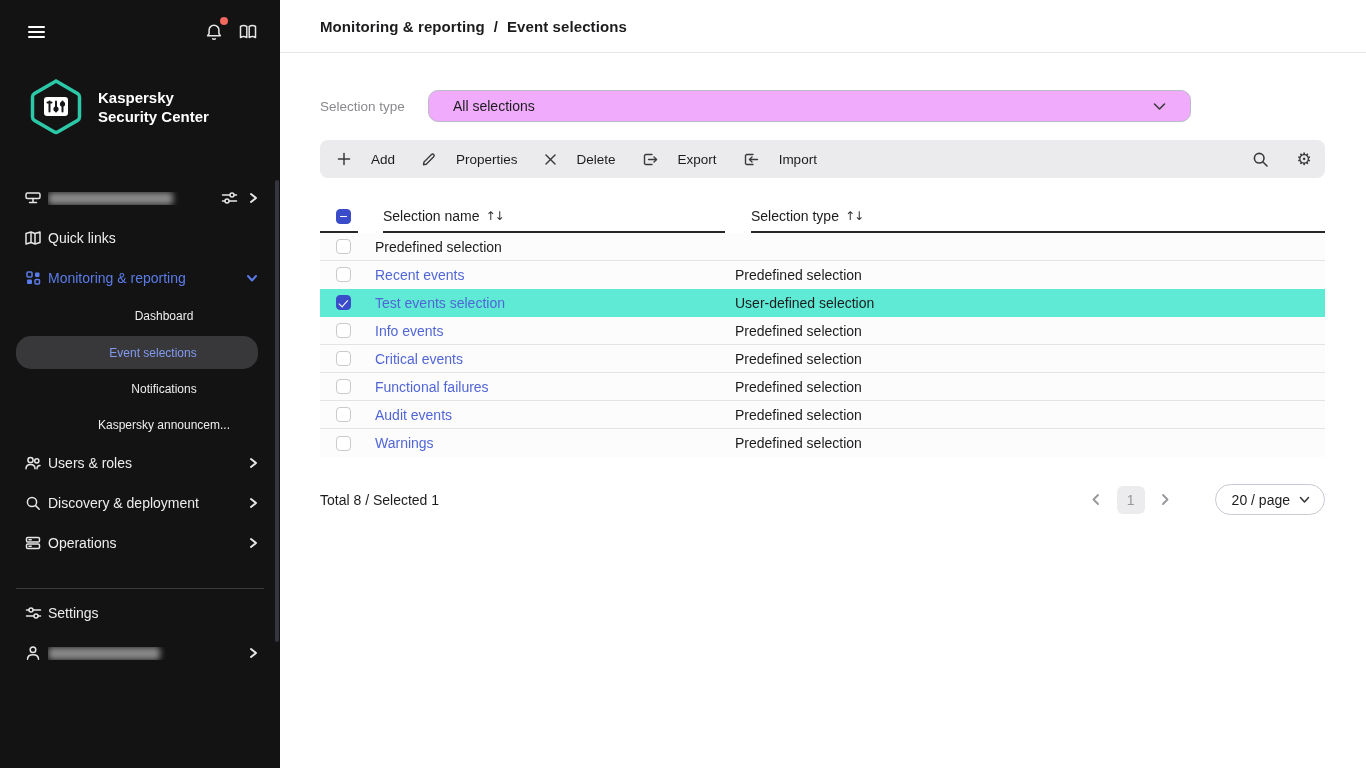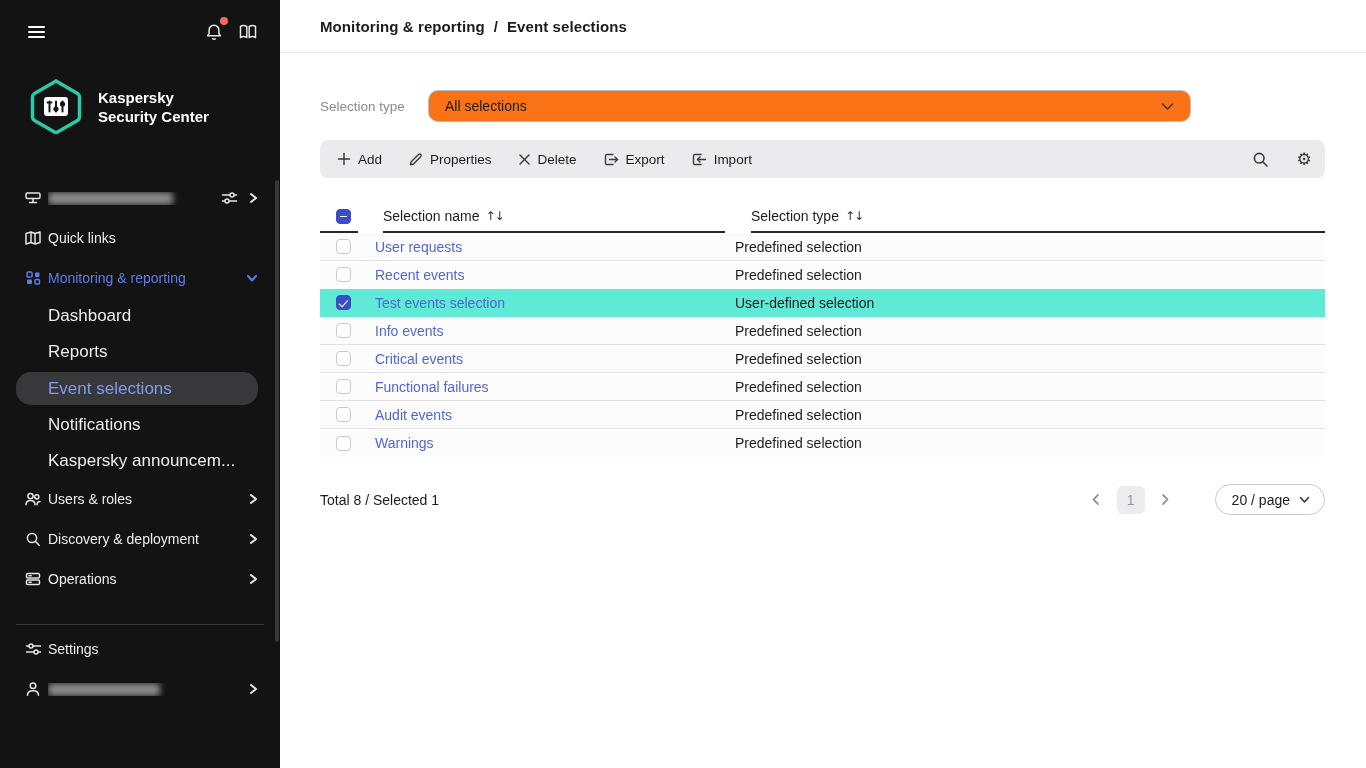--- a/index.html
+++ b/index.html
@@ -13,40 +13,40 @@
   .icon-btn { position:relative; display:flex; align-items:center; justify-content:center; width:24px; height:24px; margin-left:10px; cursor:pointer; }
   .red-dot { position:absolute; top:-3px; right:-2px; width:8px; height:8px; border-radius:50%; background:#f0685e; }
   .logo-row { display:flex; align-items:center; padding:14px 0 0 27px; }
   .brand { margin-left:13px; font-size:15px; font-weight:700; line-height:19px; color:#fff; }
   .nav { margin-top:42px; }
   .nav-item { display:flex; align-items:center; height:40px; padding:0 22px 0 24px; font-size:14px; font-weight:500; cursor:pointer; }
   .nav-item .ico { width:18px; height:18px; margin-right:6px; flex:0 0 18px; display:flex; align-items:center; justify-content:center; }
   .nav-item .lbl { flex:1; white-space:nowrap; overflow:hidden; }
   .nav-item .trail { display:flex; align-items:center; gap:10px; }
   .nav-item.blue, .nav-item.blue .lbl { color:#5b7ce8; }
-  .sub-item { display:flex; align-items:center; height:36px; padding-left:48px; font-size:17px; font-weight:500; cursor:pointer; }
+  .sub-item { display:flex; align-items:center; height:36px; padding-left:48px; font-size:12px; font-weight:500; cursor:pointer;justify-content:center; }
   .sub-item.active { height:33px; margin:2px 22px 2px 16px; padding-left:32px; background:#38383a; border-radius:15px; color:#819af0; }
   .redacted { background:#8a8a8a; filter:blur(3px); border-radius:3px; height:13px; }
   .sb-divider { border-top:1px solid #3a3a3c; margin:25px 16px 4px 16px; }
   .sb-scrollthumb { position:absolute; top:180px; right:1px; width:4px; height:462px; background:#35353f; border-radius:2px; }
 
   
   .main { flex:1; display:flex; flex-direction:column; background:#fff; }
   .main-header { height:53px; border-bottom:1px solid #e6e6e8; display:flex; align-items:center; padding-left:40px; }
   .breadcrumb { font-size:15px; font-weight:700; color:#1c1c1e; letter-spacing:.1px; }
   .breadcrumb .sep { margin:0 9px; font-weight:700; }
   .content { padding:0 41px 0 40px; }
 
   .filter-row { margin-top:37px; display:flex; align-items:center; }
   .filter-label { font-size:13.5px; color:#8a8a8e; margin-right:20px; width:88px; }
-  .select { width:763px; height:32px; border:1px solid #b9bdc6; border-radius:10px; display:flex; align-items:center; padding:0 16px; cursor:pointer; background:#f97316; }
+  .select { width:763px; height:32px; border:1px solid #b9bdc6; border-radius:10px; display:flex; align-items:center; padding:0 24px; cursor:pointer; background:#f0abfc; }
   .select .val { flex:1; font-size:14px; color:#1c1c1e; }
 
   .toolbar { margin-top:18px; height:38px; background:#ebebed; border-radius:8px; display:flex; align-items:center; padding:0 11px 0 4px; }
-  .tb-btn { display:flex; align-items:center; gap:7px; padding:0 13px; height:100%; font-size:13.5px; color:#1c1c1e; cursor:pointer; white-space:nowrap; }
+  .tb-btn { display:flex; align-items:center; gap:20px; padding:0 13px; height:100%; font-size:13.5px; color:#1c1c1e; cursor:pointer; white-space:nowrap; }
   .tb-right { margin-left:auto; display:flex; align-items:center; gap:24px; }
   .tb-icon { display:flex; align-items:center; justify-content:center; width:20px; height:20px; cursor:pointer; }
   .gear-glyph { font-size:17px; line-height:1; color:#3a3a3c; font-family:"DejaVu Sans",sans-serif; }
 
   .table { margin-top:23px; }
   .thead { display:flex; align-items:center; height:32px;gap:8px; }
   .th { border-bottom:2px solid #28282a; height:100%; display:flex; align-items:center; font-size:14px; color:#1c1c1e; }
   .col-check { width:38px; margin-right:17px; flex:0 0 38px; }
   .col-name { width:342px; margin-right:18px; flex:0 0 342px; }
   .col-type { flex:1; }
@@ -179,23 +179,20 @@
       <span class="trail">
         <svg width="12" height="10" viewBox="0 0 12 10" fill="none" stroke="#5b7ce8" stroke-width="2" stroke-linecap="round" stroke-linejoin="round">
             <polyline points="2,3 6,7.5 10,3"></polyline>
           </svg>
       </span>
     </div>
 
     <div class="sub-item">
         <span>Dashboard</span>
       </div>
-    <div class="sub-item">
-        <span>Reports</span>
-      </div>
     <div class="sub-item active">
         <span>Event selections</span>
       </div>
     <div class="sub-item">
         <span>Notifications</span>
       </div>
     <div class="sub-item">
         <span>Kaspersky announcem...</span>
       </div>
 
@@ -367,23 +364,20 @@
         <div class="th col-type">
           <span>Selection type</span>
           <span class="sort">↑↓</span>
         </div>
       </div>
 
       <div class="row">
         <div class="cell col-check">
             <span class="cb"></span>
           </div>
-        <div class="cell col-name">
-            <a class="sel-link">User requests</a>
-          </div>
         <div class="cell col-type">
             <span class="type-txt">Predefined selection</span>
           </div>
       </div>
       <div class="row no-sep">
         <div class="cell col-check">
             <span class="cb"></span>
           </div>
         <div class="cell col-name">
             <a class="sel-link">Recent events</a>

